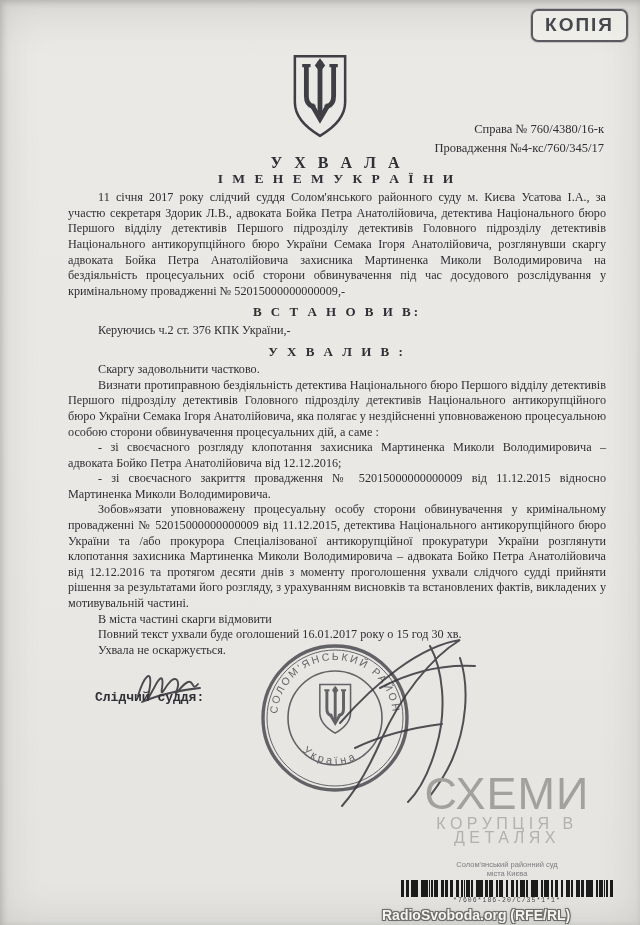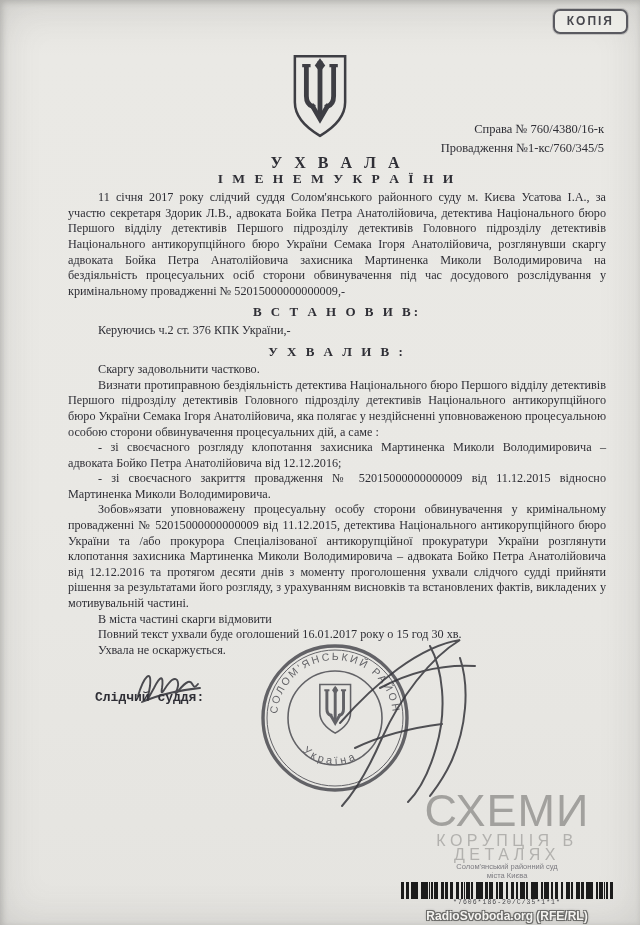--- a/index.html
+++ b/index.html
@@ -7,21 +7,21 @@
     position:relative;width:640px;height:925px;overflow:hidden;
     background:linear-gradient(180deg,#e3e2de 0%,#eae9e5 6%,#e9e8e4 55%,#e5e4e0 100%);
     box-shadow:inset 0 0 40px rgba(90,90,88,.18), inset 2px 2px 6px rgba(70,70,68,.25);
     font-family:"Liberation Serif","DejaVu Serif",serif;color:#2f2f36;
   }
   
   .kopiya{
     position:absolute;top:9px;right:12px;padding:3px 12px 4px;
     border:2.5px solid #5a5a60;border-radius:7px;background:rgba(246,245,241,.55);
     font-family:"Liberation Sans","DejaVu Sans",sans-serif;
-    font-weight:bold;font-size:12px;letter-spacing:2px;color:#47474d;
+    font-weight:bold;font-size:19px;letter-spacing:2px;color:#47474d;
     box-shadow:0 0 0 1px rgba(90,90,96,.25);
   }
   
   .emblem{position:absolute;top:52px;left:50%;transform:translateX(-50%);color:#3e3e44;}
   
   .caseblock{position:absolute;top:120px;right:36px;text-align:right;font-size:12.5px;line-height:19px;}
   
   .doc{position:absolute;top:155px;left:68px;right:34px;font-size:12.2px;line-height:15.6px;}
   .t-center{text-align:center;font-weight:bold;margin:0;}
   .title1{font-size:16px;letter-spacing:4px;}
@@ -30,32 +30,32 @@
   .heading{font-size:13px;letter-spacing:3px;margin:5px 0 3px;}
   
   .judgeline{position:absolute;top:690px;left:95px;font-weight:bold;font-size:13px;font-family:Liberation Mono, monospace;}
   .seal-wrap{position:absolute;top:638px;left:250px;width:170px;height:160px;color:#46464c;}
   .sig-wrap{position:absolute;top:628px;left:130px;width:400px;height:185px;pointer-events:none;color:#35353b;}
   
   .footer{position:absolute;right:8px;bottom:2px;width:250px;text-align:center;
           font-family:"Liberation Sans","DejaVu Sans",sans-serif;}
   .schemes-logo{font-weight:normal;font-size:45px;line-height:44px;letter-spacing:1px;color:#a2a19e;}
   .schemes-tag{font-size:16px;letter-spacing:4.5px;color:#b2b1ae;line-height:14px;margin-top:1px;}
-  .court-small{font-size:7.5px;line-height:9px;color:#7c7b80;margin-top:0;}
+  .court-small{font-size:7.5px;line-height:9px;color:#7c7b80;margin-top:15px;}
   .barcode{
     width:212px;height:17px;margin:2px auto 0;
     background-image:
       repeating-linear-gradient(90deg,#1b1b1b 0 2px,transparent 2px 5px),
       repeating-linear-gradient(90deg,#1b1b1b 0 1px,transparent 1px 7px),
       repeating-linear-gradient(90deg,#1b1b1b 0 3px,transparent 3px 11px);
   }
   .barcode-num{font-size:6.5px;letter-spacing:1px;color:#4c4c50;line-height:8px;
                font-family:"Liberation Mono","DejaVu Sans Mono",monospace;}
   .credit{
-    margin-top:2px;text-align:center;font-weight:bold;font-size:12px;color:#f5f4f1;
+    margin-top:2px;text-align:left;font-weight:bold;font-size:14px;color:#f5f4f1;
     text-shadow:-1px -1px 0 #6b6b69,1px -1px 0 #6b6b69,-1px 1px 0 #6b6b69,1px 1px 0 #6b6b69,0 0 3px #6b6b69;
   }
 </style>
 </head>
 <body>
 
 <div class="page">
 
   <div class="kopiya">КОПІЯ</div>
 
@@ -73,21 +73,21 @@
           <path d="M30 6 l5 7 -5 6 -5 -6 Z" fill="currentColor"></path>
           <path d="M13 13 h8 M39 13 h8" stroke="currentColor" stroke-width="3.2"></path>
         </g>
       </defs>
       <use href="#tryzub"></use>
     </svg>
   </div>
 
   <div class="caseblock">
     <div>Справа № 760/4380/16-к</div>
-    <div>Провадження №1-кс/760/345/5</div>
+    <div>Провадження №4-кс/760/345/17</div>
   </div>
 
   <div class="doc">
     <p class="t-center title1">У Х В А Л А</p>
     <p class="t-center title2">І М Е Н Е М   У К Р А Ї Н И</p>
 
     <p class="para">11 січня 2017 року слідчий суддя Солом'янського районного суду м. Києва Усатова І.А., за участю секретаря Здорик Л.В., адвоката Бойка Петра Анатолійовича, детектива Національного бюро Першого відділу детективів Першого підрозділу детективів Головного підрозділу детективів Національного антикорупційного бюро України Семака Ігоря Анатолійовича, розглянувши скаргу адвоката Бойка Петра Анатолійовича захисника Мартиненка Миколи Володимировича на бездіяльність процесуальних осіб сторони обвинувачення під час досудового розслідування у кримінальному провадженні № 52015000000000009,-</p>
     <p class="t-center heading">В С Т А Н О В И В:</p>
     <p class="para">Керуючись ч.2 ст.  376   КПК України,-</p>
     <p class="t-center heading">У Х В А Л И В :</p>

